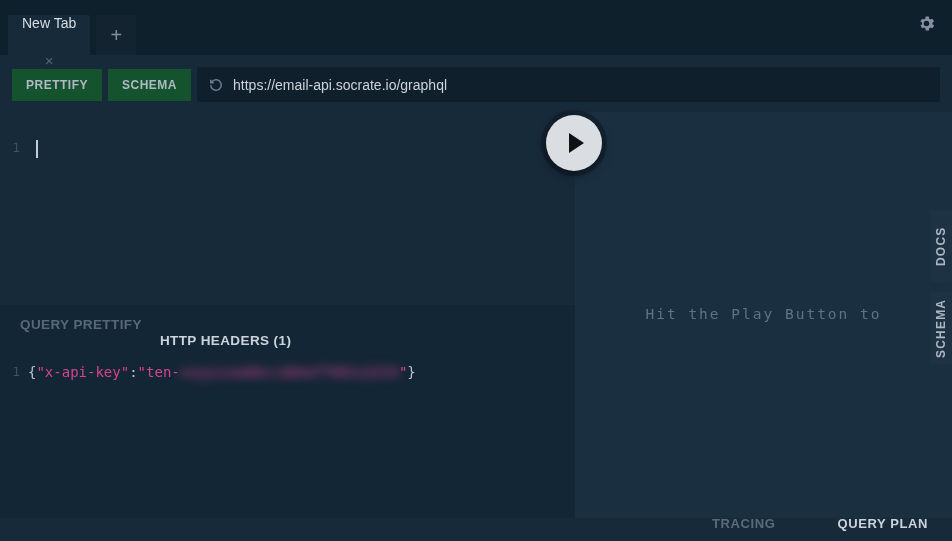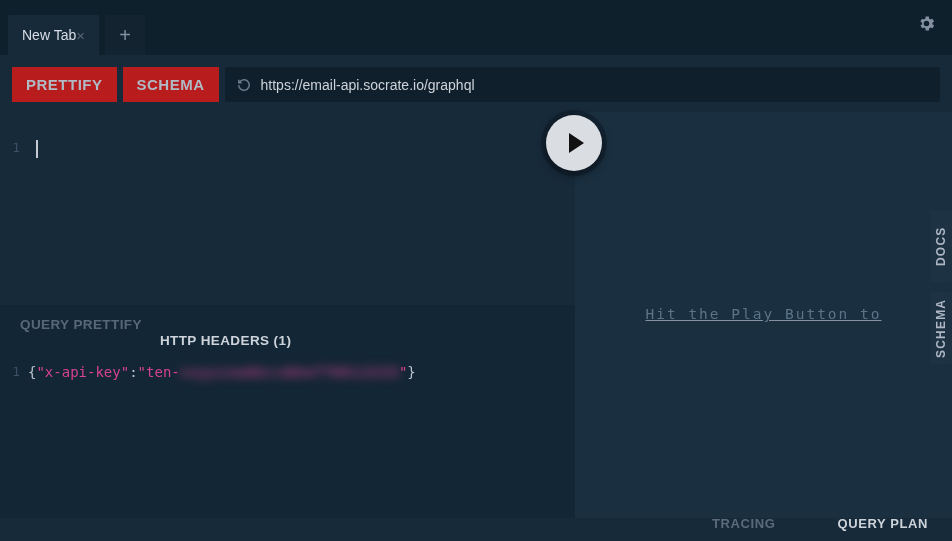--- a/index.html
+++ b/index.html
@@ -16,27 +16,28 @@
   height: 55px;
   background: #0f202d;
   display: flex;
   align-items: center;
   padding: 0 8px;
   position: relative;
 }
 .tab {
   display: flex;
   align-items: center;
-  gap: 0;
+  gap: 22px;
   padding: 0 14px;
   height: 40px;
   font-size: 14px;
   cursor: pointer;
   border-radius: 2px 2px 0 0;
   margin-top: 15px;
+  flex-direction: column;
 }
 .tab.active {
   background: #172a3a;
   color: #d8dde5;
 }
 .tab-close { color: #556575; font-size: 15px; line-height:1; }
 .tab-add {
   display:flex; align-items:center; justify-content:center;
   width:40px; height:40px; margin-top:15px; margin-left:6px;
   background:#13232f; color:#8590a0; font-size:20px; cursor:pointer;
@@ -47,23 +48,23 @@
   top: 14px;
   color: #8590a0;
 }
 .toolbar {
   display: flex;
   align-items: center;
   gap: 6px;
   padding: 12px 12px 10px 12px;
 }
 .btn {
-  background: #b91c1c;
+  background: #14532d;
   color: #b0bac5;
-  font-size: 15px;
+  font-size: 12px;
   font-weight: 700;
   letter-spacing: 0.5px;
   padding: 9px 14px;
   cursor: pointer;
   border: none;
 }
 .urlbox {
   flex: 1;
   display: flex;
   align-items: center;
@@ -143,21 +144,20 @@
   filter: blur(5px);
   color: #d64292;
 }
 .right {
   flex: 1;
   background: #1a2f40;
   display: flex;
   align-items: center;
   justify-content: center;
   position: relative;
-  text-decoration: underline;
 }
 .placeholder {
   text-align: center;
   color: #5b7488;
   font-family: "Menlo","Consolas",monospace;
   font-size: 14.5px;
   letter-spacing: 2px;
   line-height: 1.6;
 }
 .playbtn {

